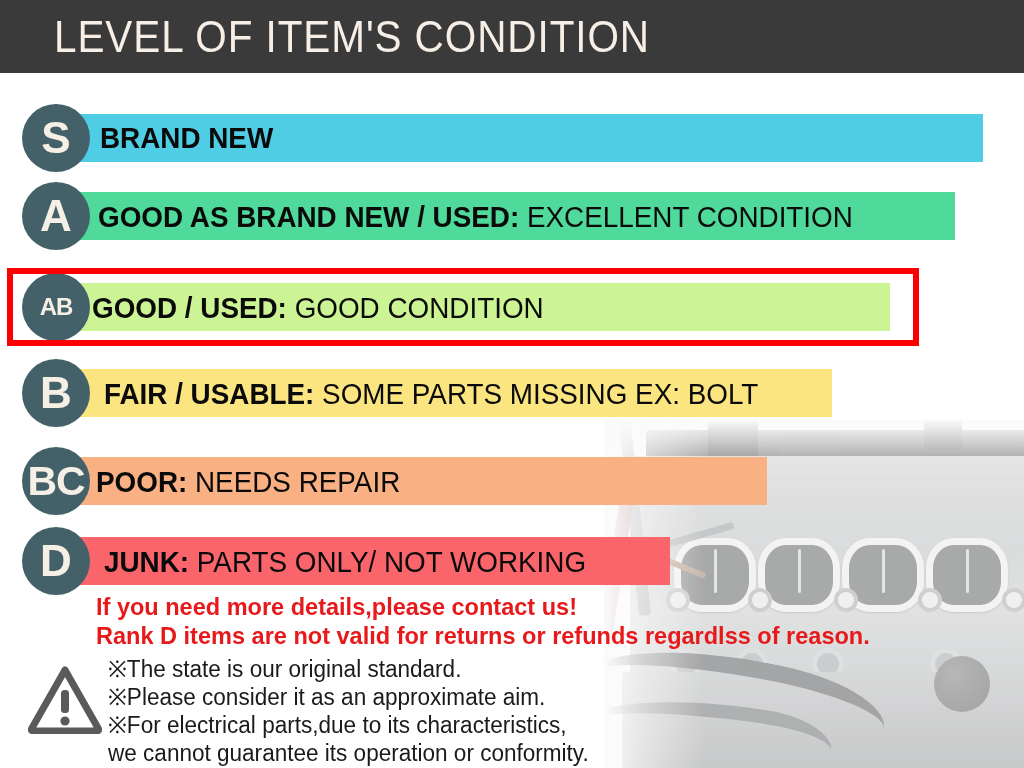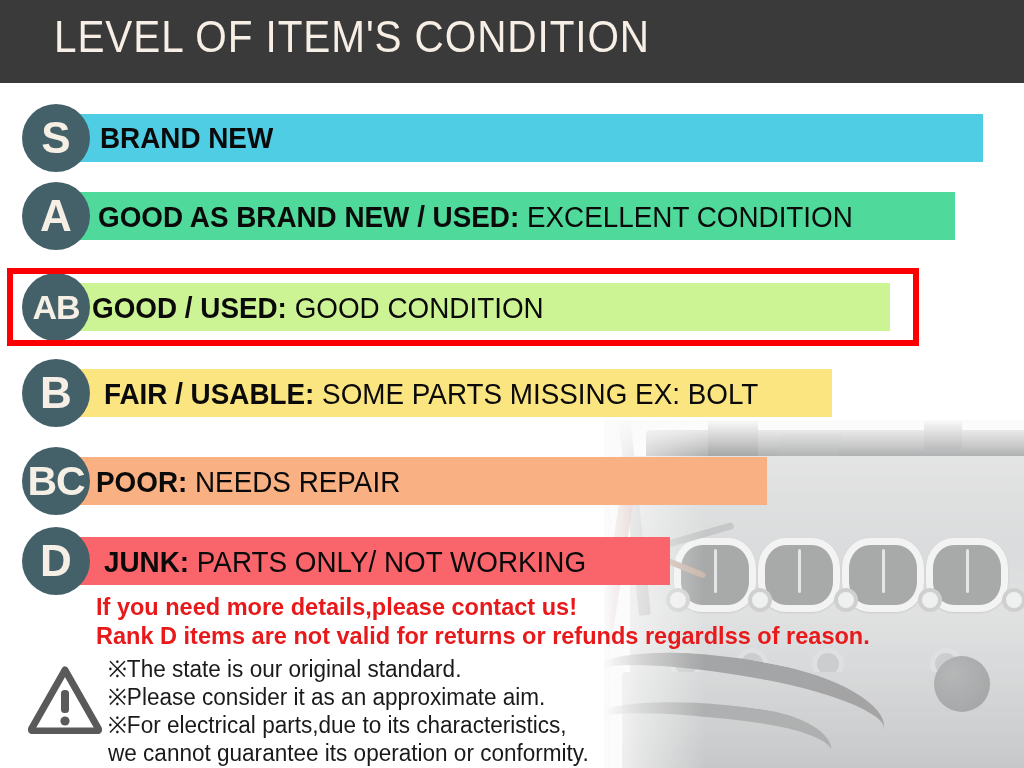--- a/index.html
+++ b/index.html
@@ -94,42 +94,42 @@
     transform:rotate(9deg);border-radius:3px;opacity:.95;
   }
   .graypipe{
     position:absolute;left:24px;top:-14px;width:12px;height:210px;
     background:linear-gradient(180deg,#9ea2a5,#7d8184);
     transform:rotate(-6deg);border-radius:3px;
   }
 
   
   .header{
-    position:absolute;left:0;top:0;width:1024px;height:83px;background:#3a3a3a;
+    position:absolute;left:0;top:0;width:1024px;height:73px;background:#3a3a3a;
   }
   .header-title{
     position:absolute;left:54px;top:9px;
     color:#f7efe6;
     font-size:44px;line-height:56px;font-weight:400;
     letter-spacing:1px;
     transform:scaleX(.92);transform-origin:left center;
     white-space:nowrap;
   }
 
   
   .row{position:absolute;left:0;}
   .bar{position:absolute;left:62px;height:48px;}
   .badge{
     position:absolute;left:22px;width:68px;height:68px;border-radius:50%;
     background:#44616a;
     display:flex;align-items:center;justify-content:center;
     color:#f6efe5;font-weight:700;font-size:44px;line-height:44px;
     z-index:4;
   }
-  .badge.wide{font-size:34px;letter-spacing:-1px;}
+  .badge.wide{font-size:24px;letter-spacing:-1px;}
   .badge.wide2{font-size:41px;letter-spacing:-1px;}
   .rowtext{
     position:absolute;z-index:5;white-space:nowrap;
     color:#0a0a0a;font-size:29px;line-height:30px;
     transform:scaleX(.96);transform-origin:left center;
   }
   .rowtext b{font-weight:700;}
   .rowtext span{font-weight:400;}
 
   

